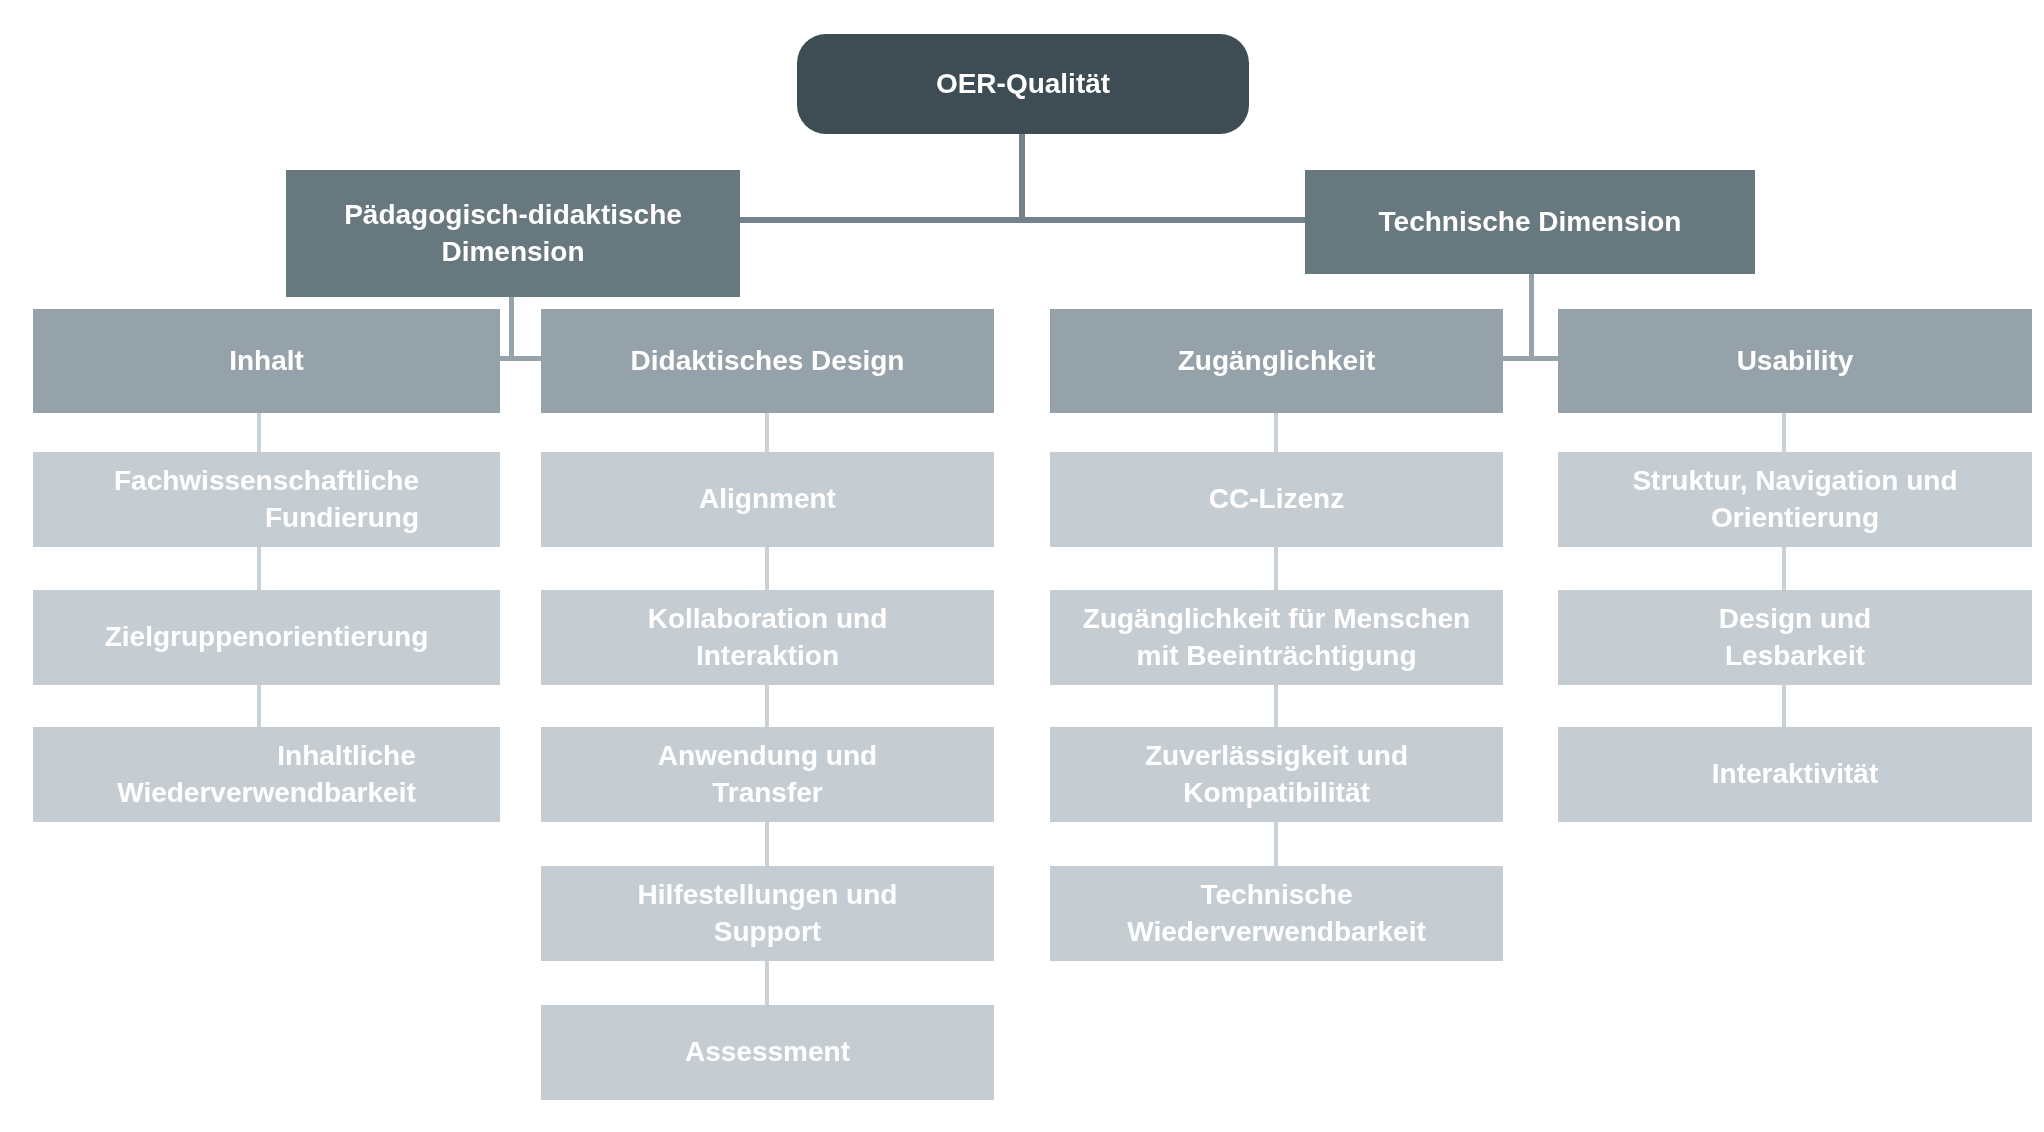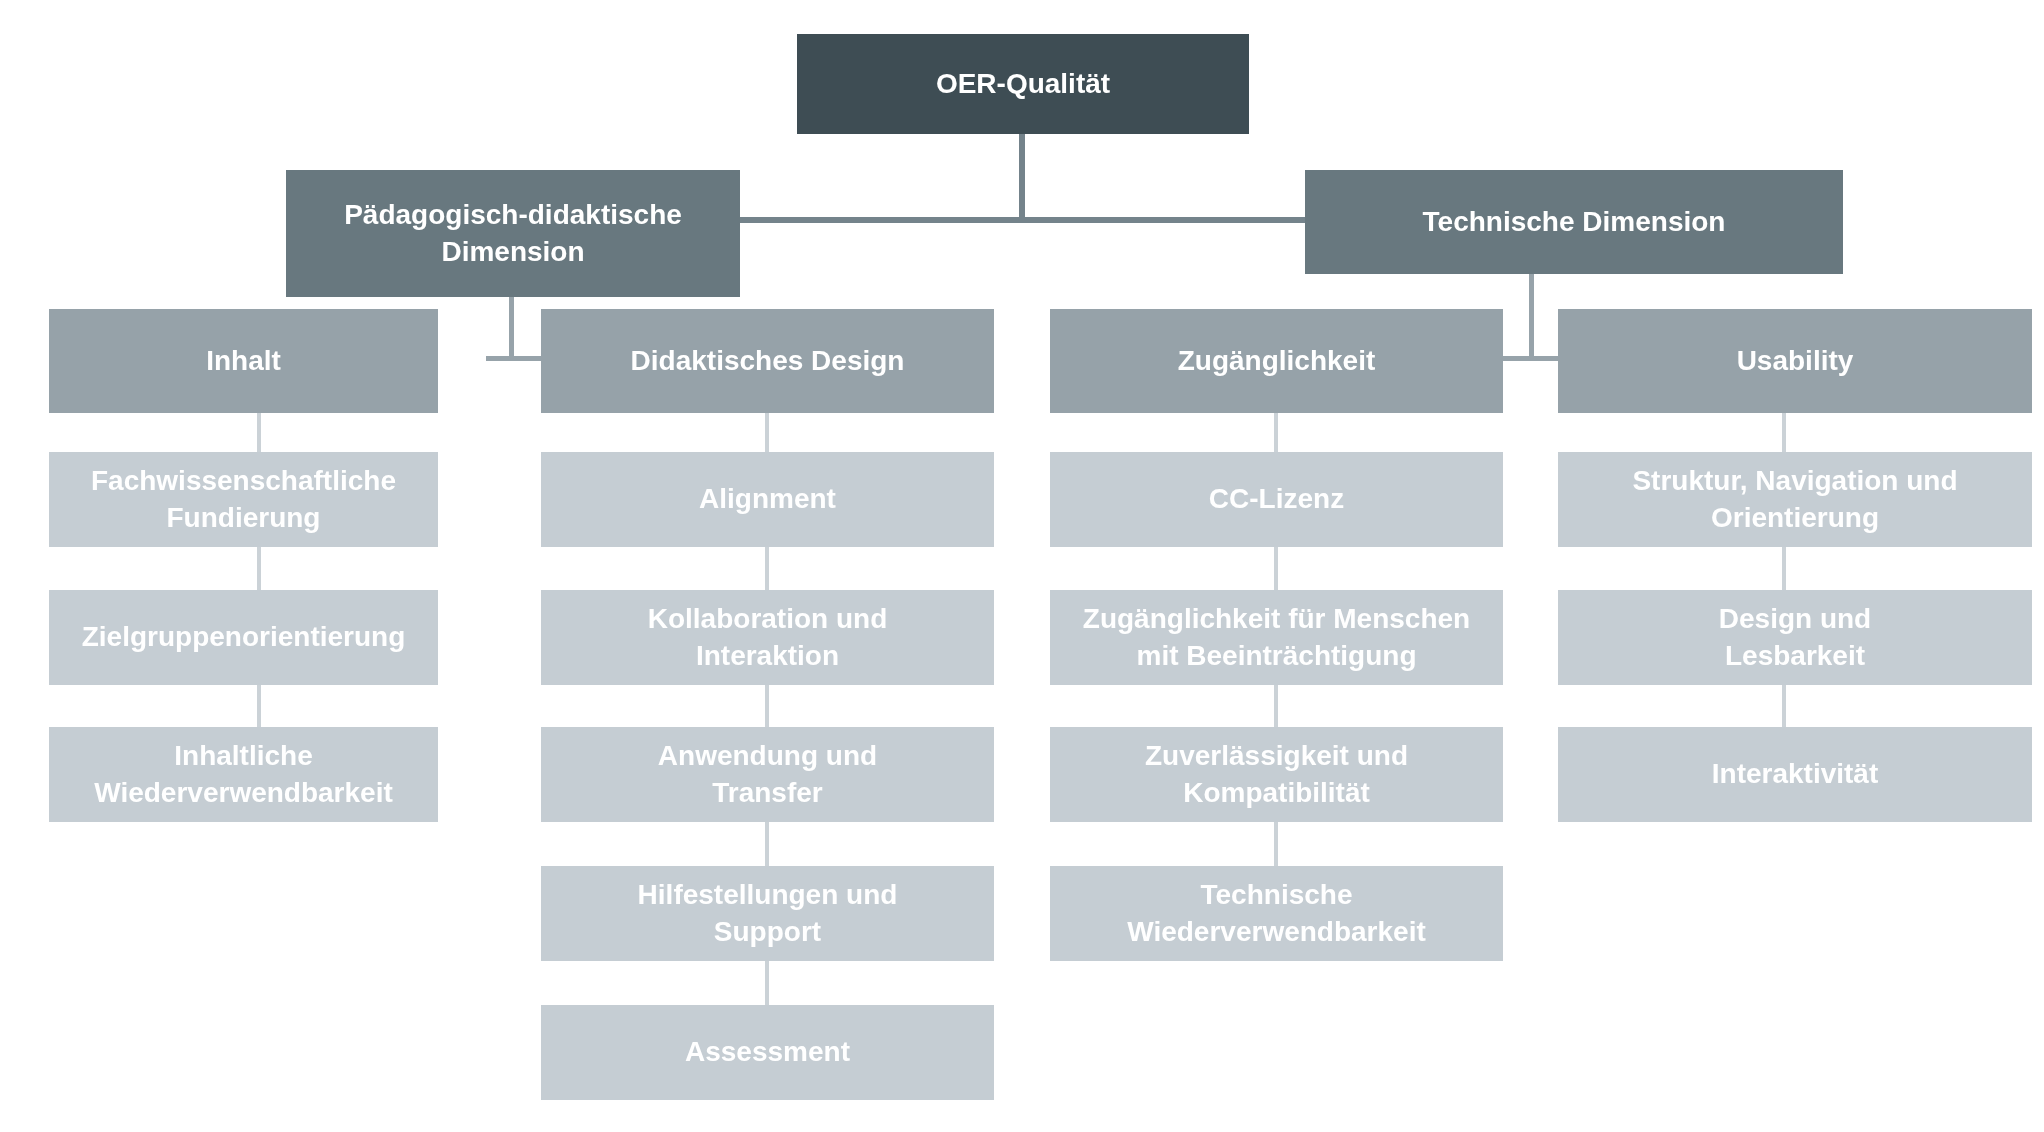--- a/index.html
+++ b/index.html
@@ -21,35 +21,35 @@
     align-items: center;
     justify-content: center;
     text-align: center;
     color: #ffffff;
     font-weight: bold;
     font-size: 28px;
     line-height: 1.3;
     white-space: pre-line;
     box-sizing: border-box;
   }
-  .lvl1 { background: #3E4D54; }
+  .lvl1 { background: #3E4D54; border-radius: 29px; }
   .lvl2 { background: #68787F; }
   .lvl3 { background: #96A2A9; }
   .lvl4 { background: #C5CDD3; }
   .edge { position: absolute; }
   .edge.dark  { background: #74838B; }
   .edge.mid   { background: #97A3AA; }
   .edge.light { background: #CBD2D7; }
 
   
   .pos-root   { left: 797px;  top: 34px;  width: 452px; height: 100px; }
   .pos-dim-p  { left: 286px;  top: 170px; width: 454px; height: 127px; }
-  .pos-dim-t  { left: 1305px; top: 170px; width: 538px; height: 104px; }
+  .pos-dim-t  { left: 1305px; top: 170px; width: 450px; height: 104px; }
 
-  .col1 { left: 49px;   width: 389px; }
+  .col1 { left: 33px;   width: 467px; text-align: right; }
   .col2 { left: 541px;  width: 453px; }
   .col3 { left: 1050px; width: 453px; }
   .col4 { left: 1558px; width: 474px; }
 
   .rowH { top: 309px;  height: 104px; }
   .row1 { top: 452px;  height: 95px; }
   .row2 { top: 590px;  height: 95px; }
   .row3 { top: 727px;  height: 95px; }
   .row4 { top: 866px;  height: 95px; }
   .row5 { top: 1005px; height: 95px; }

